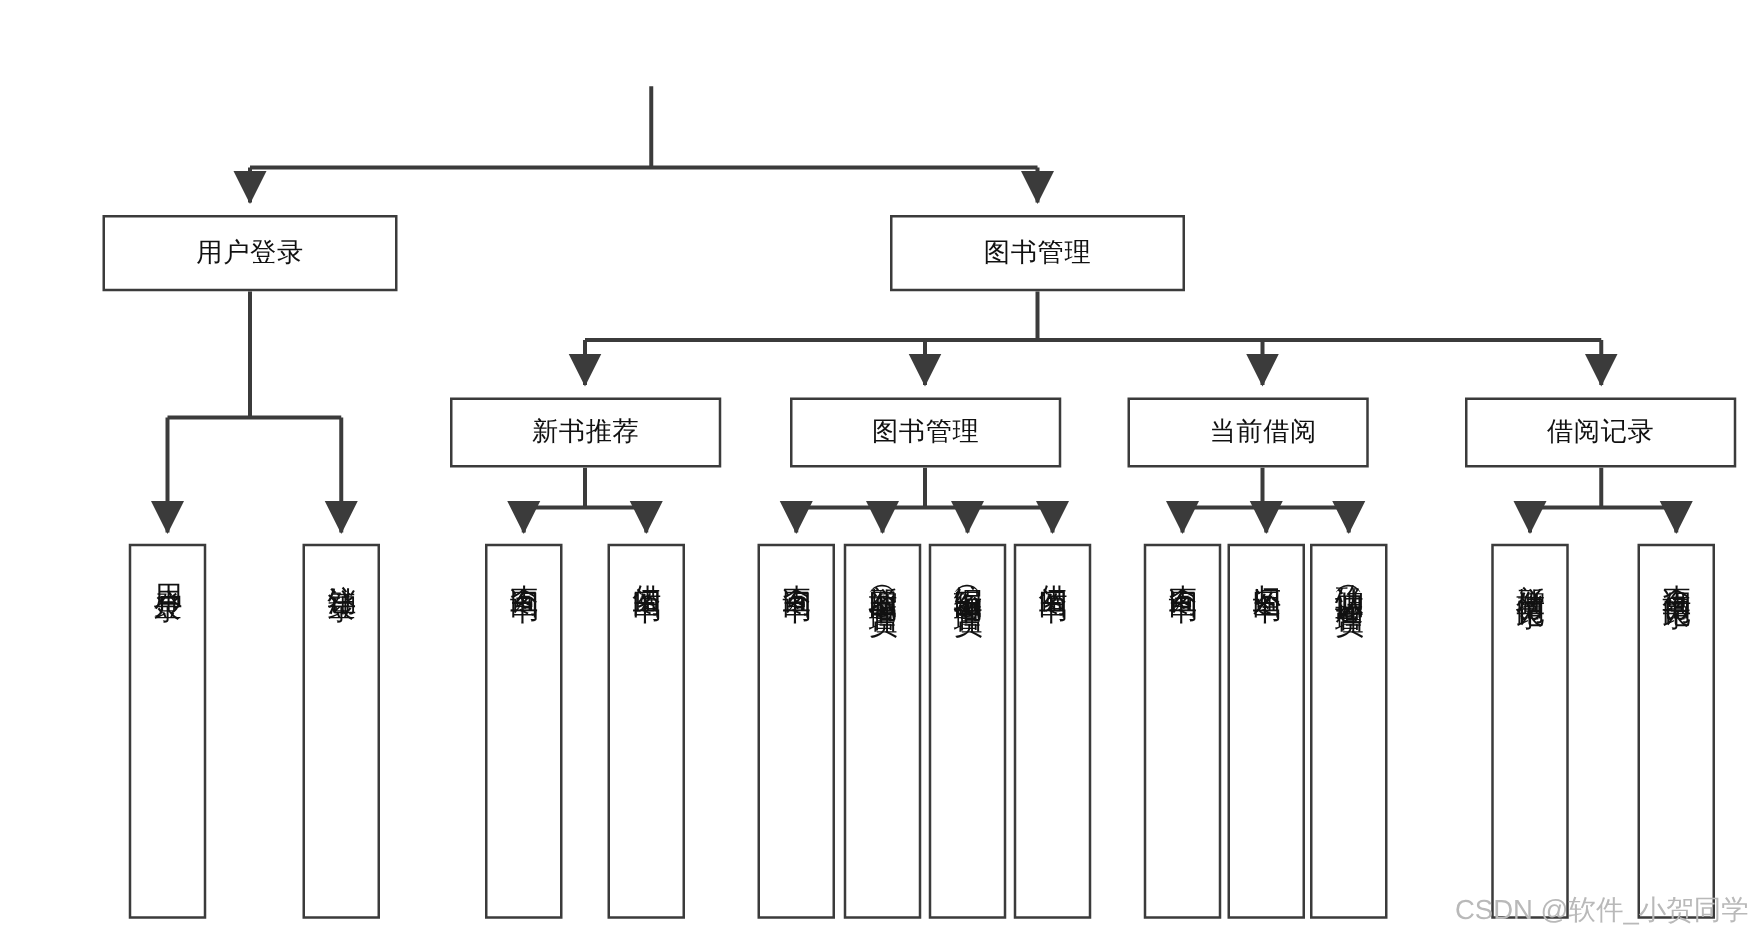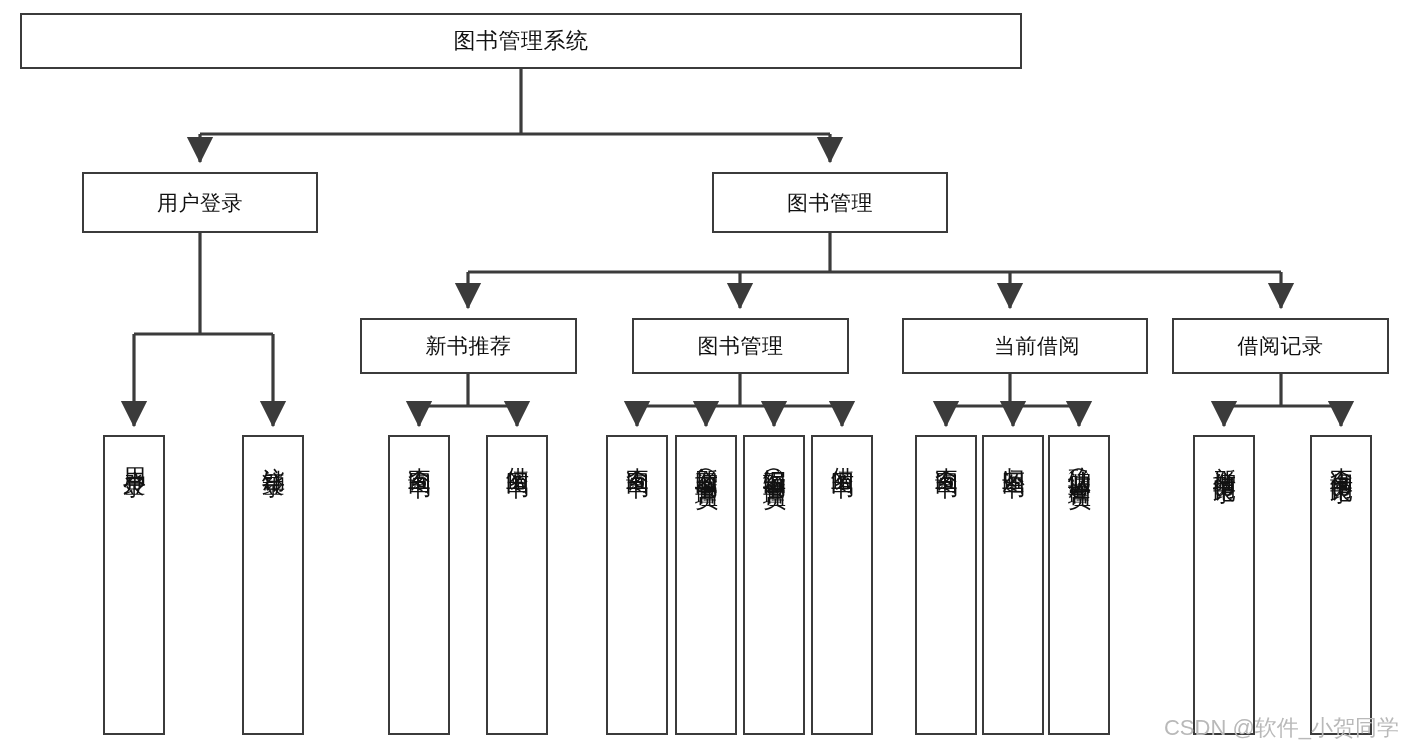--- a/index.html
+++ b/index.html
@@ -119,38 +119,35 @@
       <path d="M 1013 406 L 1013 426" marker-end="url(#arrow)"></path>
       <path d="M 1079 406 L 1079 426" marker-end="url(#arrow)"></path>
 
       <path d="M 1281 374 L 1281 406"></path>
       <path d="M 1224 406 L 1341 406"></path>
       <path d="M 1224 406 L 1224 426" marker-end="url(#arrow)"></path>
       <path d="M 1341 406 L 1341 426" marker-end="url(#arrow)"></path>
     </g>
   </svg>
 
-  <div class="node root horiz" style="left:20px; top:13px; width:1002px; height:56px;">
-    <span class="label">图书管理系统</span>
-  </div>
 
   <div class="node horiz" style="left:82px; top:172px; width:236px; height:61px;">
     <span class="label">用户登录</span>
   </div>
   <div class="node horiz" style="left:360px; top:318px; width:217px; height:56px;">
     <span class="label">新书推荐</span>
   </div>
 
   <div class="node horiz" style="left:712px; top:172px; width:236px; height:61px;">
     <span class="label">图书管理</span>
   </div>
   <div class="node horiz" style="left:632px; top:318px; width:217px; height:56px;">
     <span class="label">图书管理</span>
   </div>
-  <div class="node horiz" style="left:902px; top:318px; width:246px; height:56px;padding-left:24px;">
+  <div class="node horiz" style="left:902px; top:318px; width:193px; height:56px;padding-left:24px;">
     <span class="label">当前借阅</span>
   </div>
   <div class="node horiz" style="left:1172px; top:318px; width:217px; height:56px;">
     <span class="label">借阅记录</span>
   </div>
 
   <div class="node vert" style="left:103px; top:435px; width:62px; height:300px;">
     <span class="label">用户登录</span>
   </div>
   <div class="node vert" style="left:242px; top:435px; width:62px; height:300px;">

